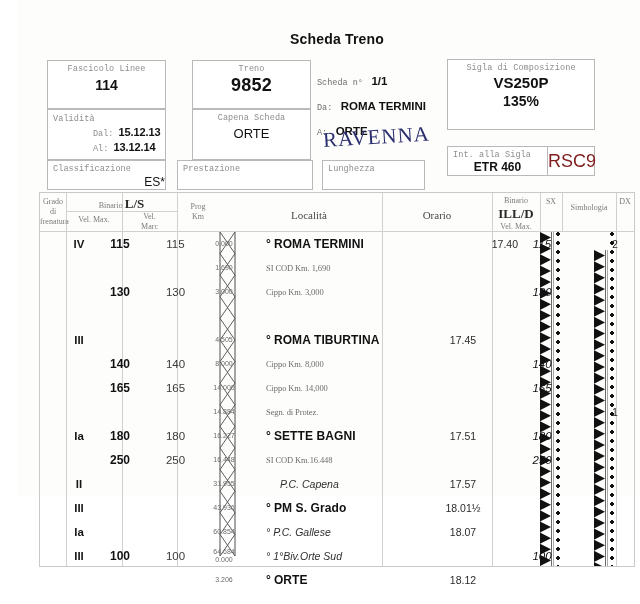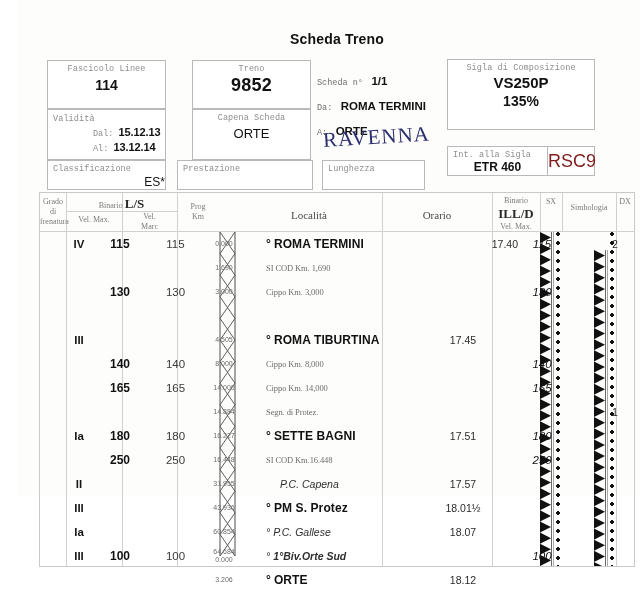--- a/index.html
+++ b/index.html
@@ -535,21 +535,21 @@
         </div>
         <div class="row" style="top: 264px;">
           <div class="cell c-grado">III</div>
           <div class="cell c-velmax"></div>
           <div class="cell c-velmarc"></div>
           <div class="cell c-prog">
             <span>43.936</span>
           </div>
           <div class="cell c-loc">
             <span class="deg loc-station">°</span>
-            <span class="loc-station">PM S. Protez</span>
+            <span class="loc-station">PM S. Grado</span>
           </div>
           <div class="cell c-orario">18.01½</div>
           <div class="cell c-binario"></div>
           <div class="cell c-simb"></div>
         </div>
         <div class="row" style="top: 288px;">
           <div class="cell c-grado">Ia</div>
           <div class="cell c-velmax"></div>
           <div class="cell c-velmarc"></div>
           <div class="cell c-prog">
@@ -566,21 +566,21 @@
         <div class="row" style="top: 312px;">
           <div class="cell c-grado">III</div>
           <div class="cell c-velmax">100</div>
           <div class="cell c-velmarc">100</div>
           <div class="cell c-prog">
             <span>64.684</span>
             <span>0.000</span>
           </div>
           <div class="cell c-loc">
             <span class="deg loc-italic3">°</span>
-            <span class="loc-italic3" style="padding-left: 0px; font-weight: bold;">1°Biv.Orte Sud</span>
+            <span class="loc-italic3" style="padding-left: 0px;">1°Biv.Orte Sud</span>
           </div>
           <div class="cell c-binario">100</div>
           <div class="cell c-simb"></div>
         </div>
         <div class="row" style="top: 336px;">
           <div class="cell c-grado"></div>
           <div class="cell c-velmax"></div>
           <div class="cell c-velmarc"></div>
           <div class="cell c-prog">
             <span>3.206</span>

